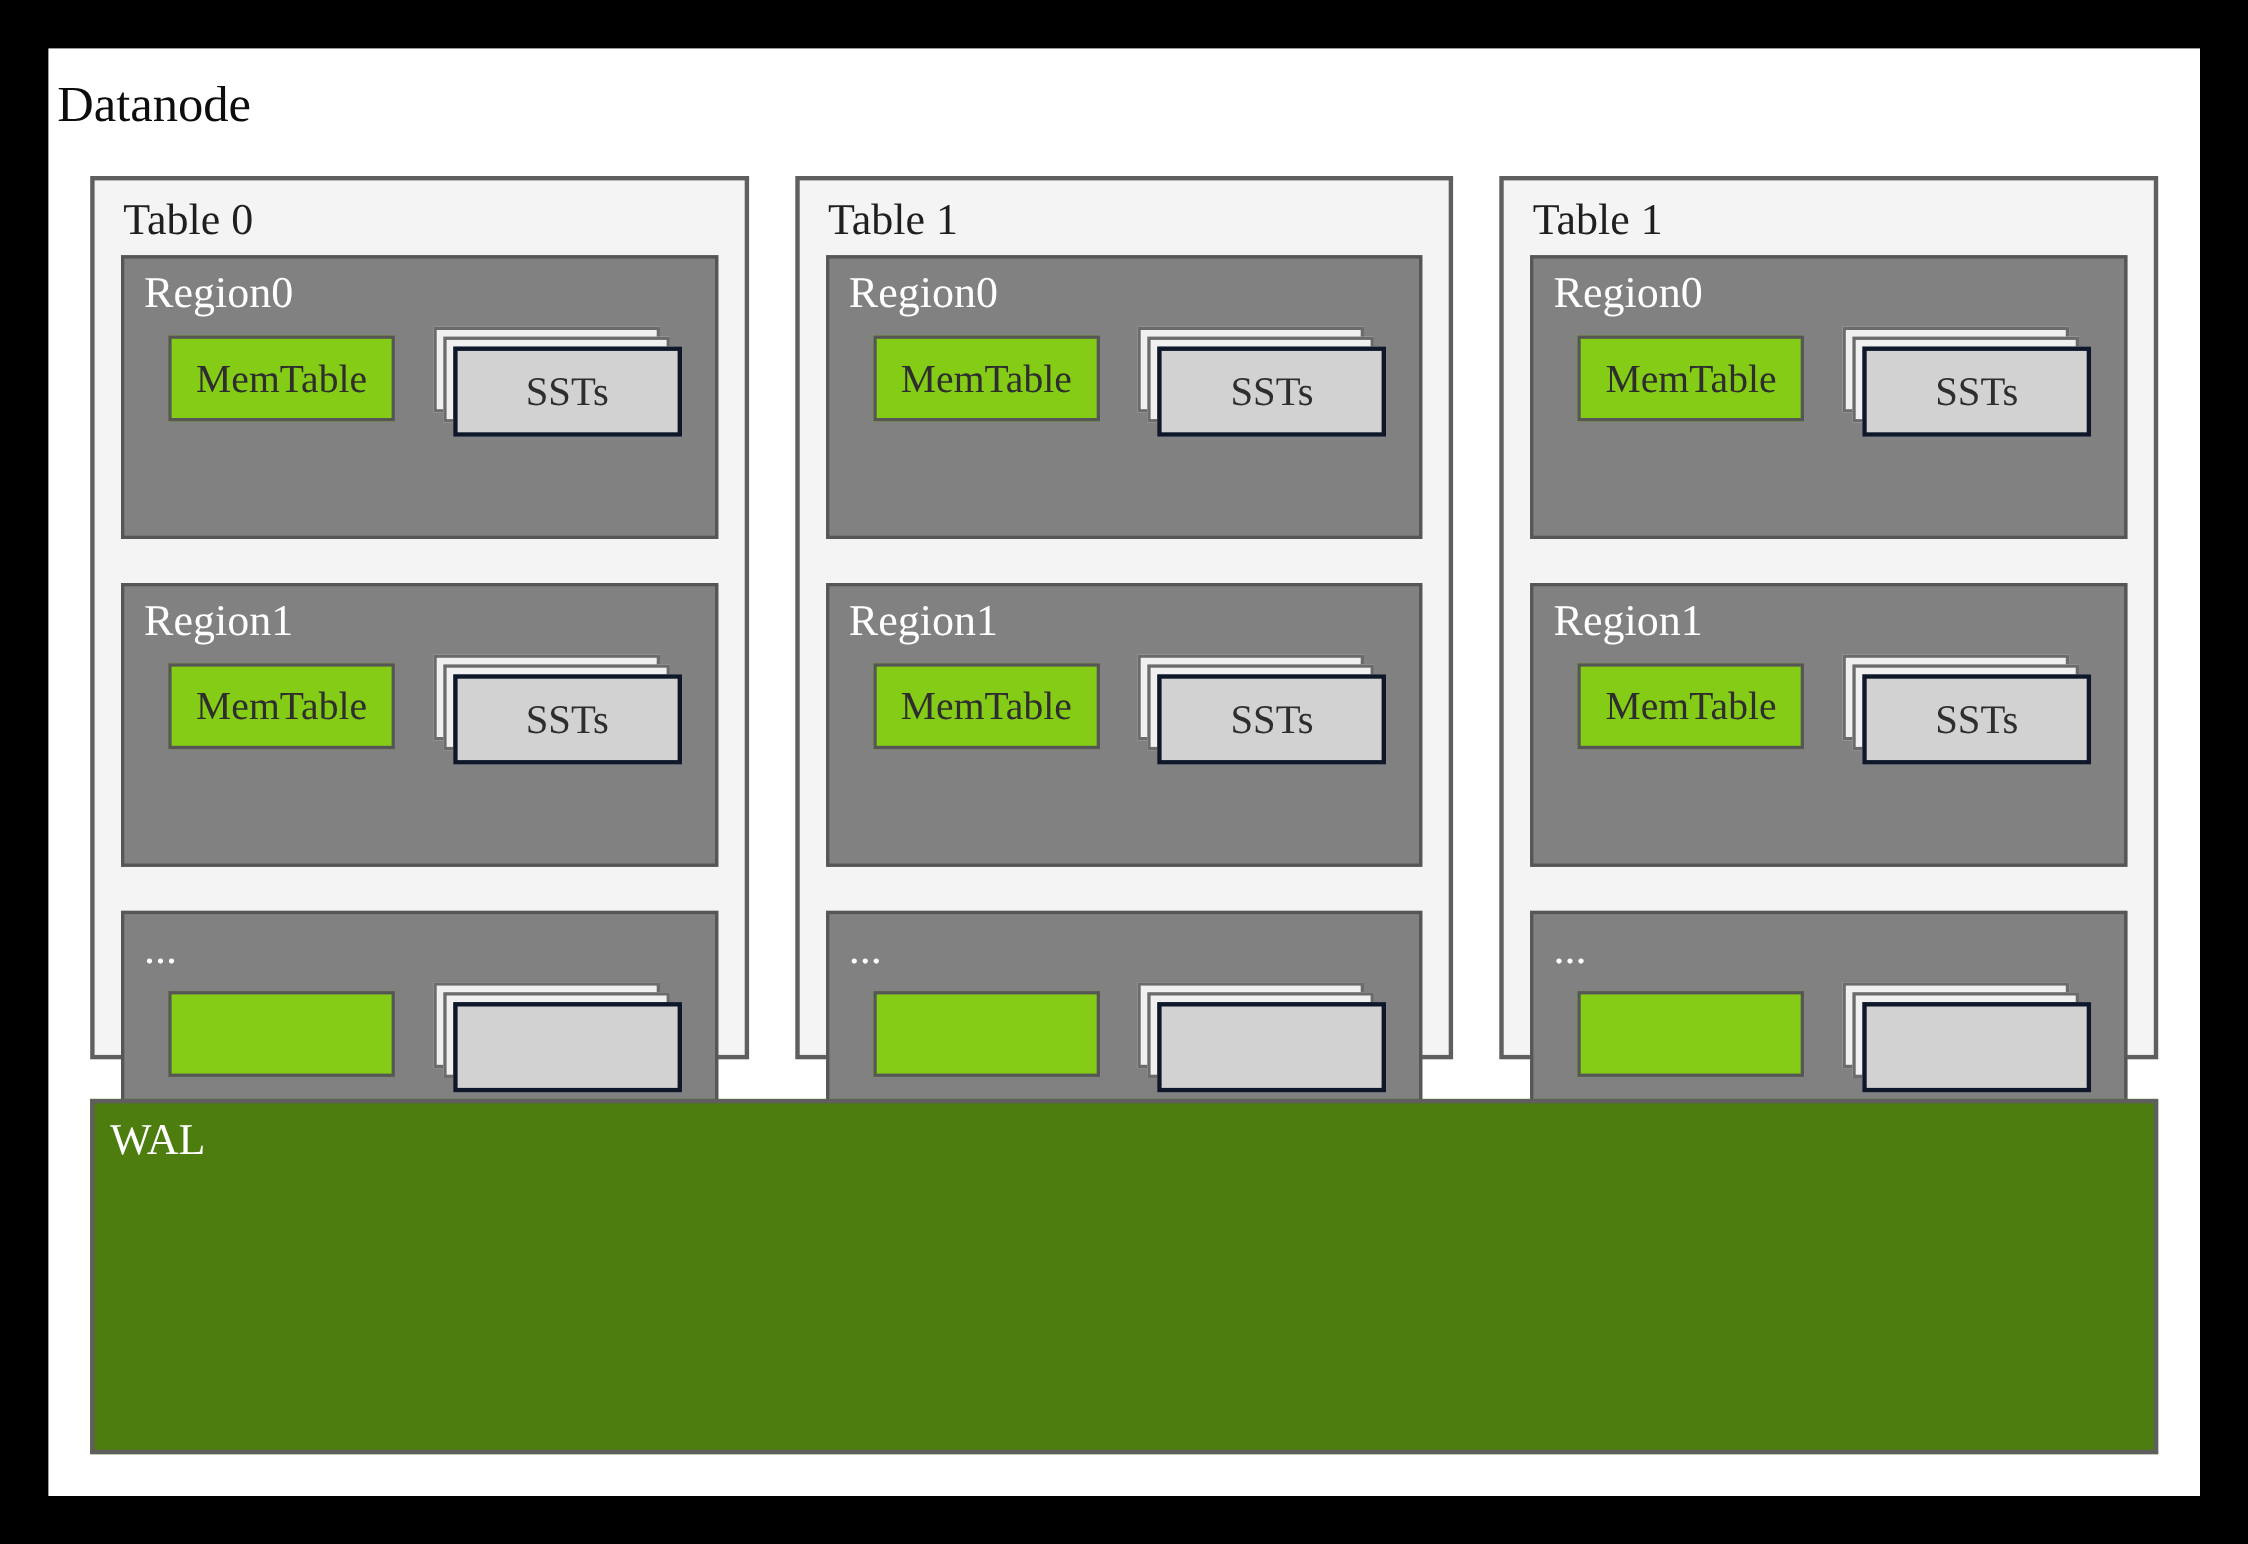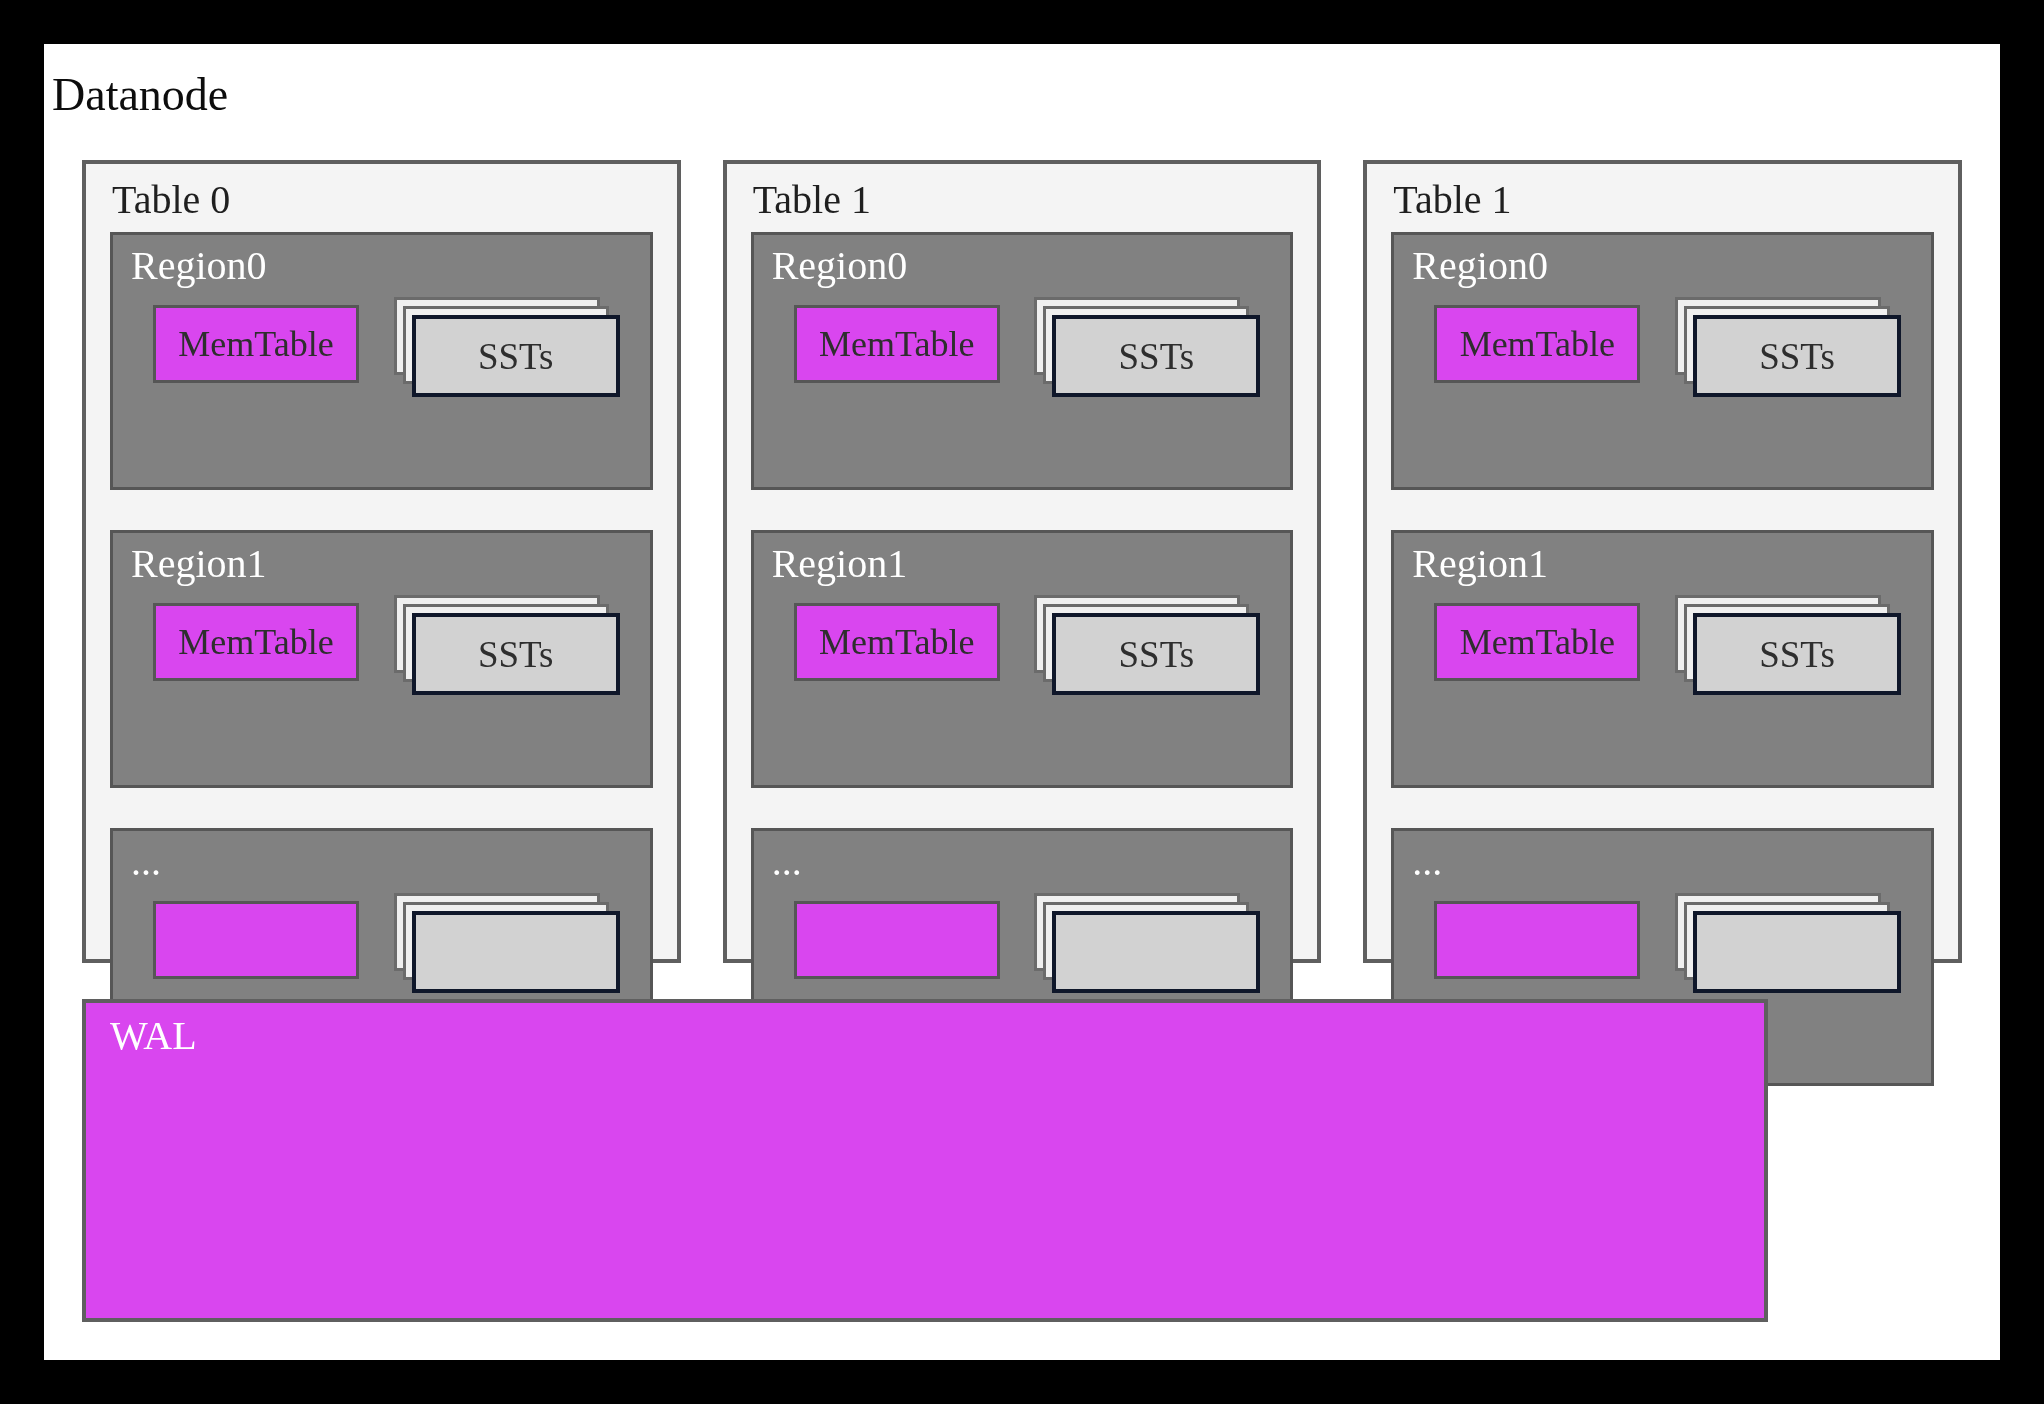--- a/index.html
+++ b/index.html
@@ -77,21 +77,21 @@
   .region-content {
     display: flex;
     align-items: flex-start;
     justify-content: space-between;
     padding: 2px 6px 0 26px;
   }
   .memtable-box {
     width: 206px;
     height: 78px;
     box-sizing: border-box;
-    background: #d946ef;
+    background: #84cc16;
     border: 3px solid #565656;
     display: flex;
     align-items: center;
     justify-content: center;
     font-size: 36px;
     color: #2e2e2e;
     margin-top: 8px;
   }
   .ssts-stack {
     position: relative;
@@ -121,26 +121,26 @@
     display: flex;
     align-items: center;
     justify-content: center;
     font-size: 37px;
     color: #2e2e2e;
   }
   .wal-box {
     position: absolute;
     left: 38px;
     top: 955px;
-    width: 1686px;
+    width: 1880px;
     height: 323px;
     box-sizing: border-box;
-    background: #d946ef;
+    background: #4d7c0f;
     border: 4px solid #5f5f5f;
-    padding: 8px 30px 0 28px;
+    padding: 8px 30px 0 18px;
   }
   .wal-label {
     font-size: 40px;
     color: #ffffff;
     line-height: 1.25;
     margin-left: -4px;
     height: 56px;
   }
   .namespaces-row {
     display: flex;

